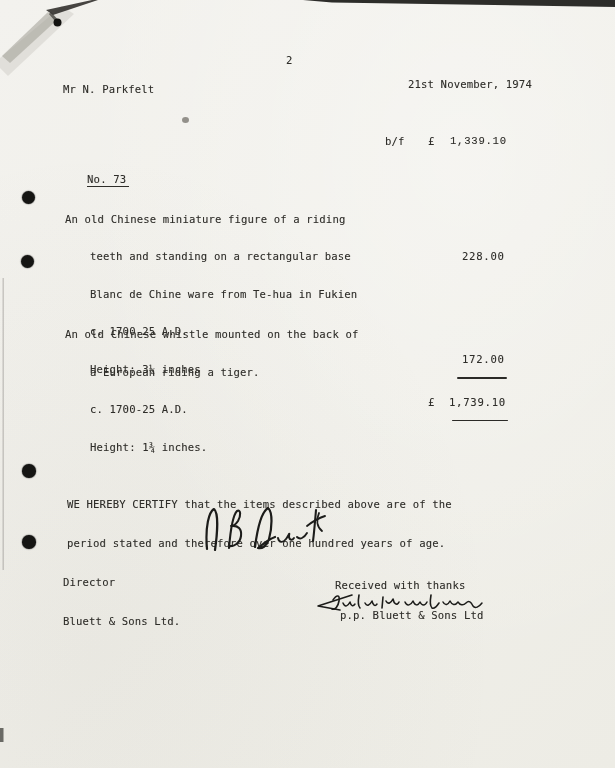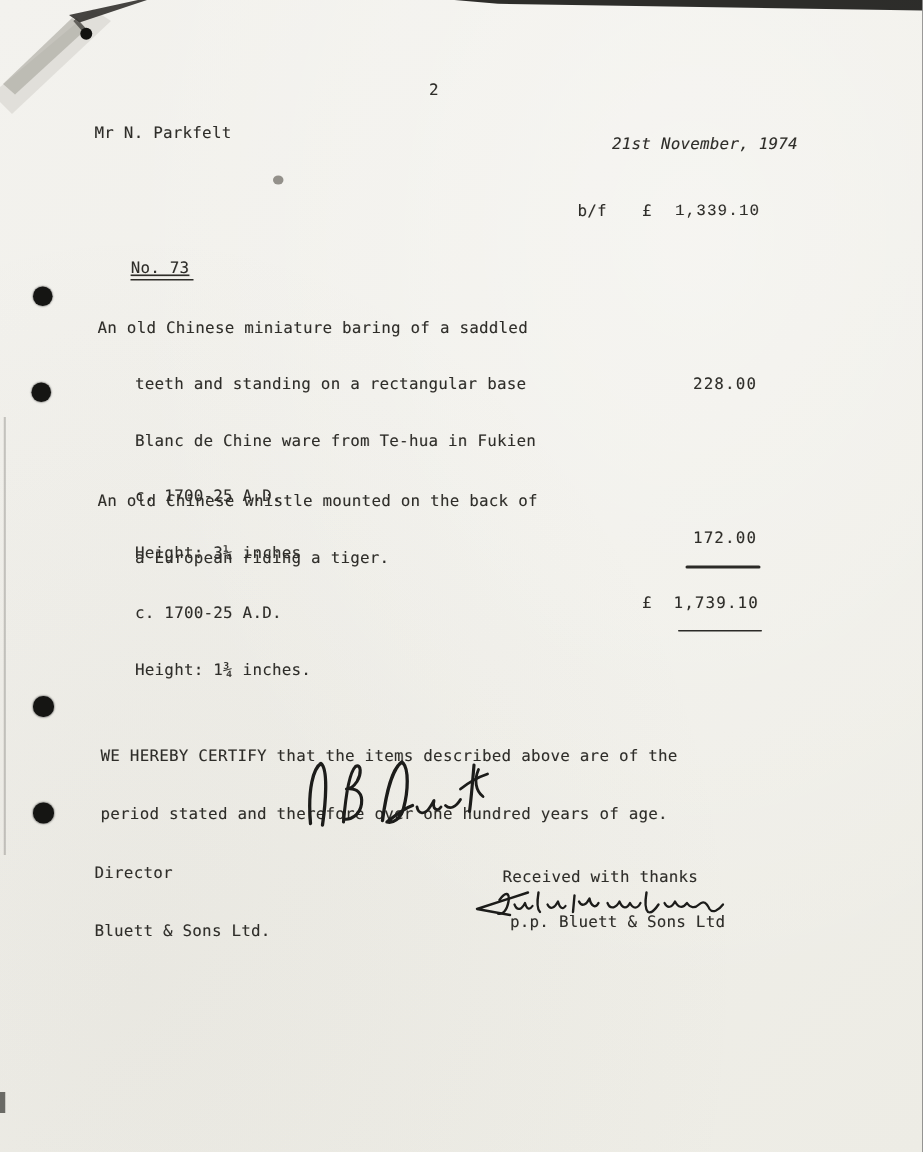--- a/index.html
+++ b/index.html
@@ -22,21 +22,20 @@
     letter-spacing:0.2px;
     white-space:pre;
     text-shadow:0.3px 0.3px 0 rgba(45,44,40,0.28);
   }
   .desc div{white-space:pre;}
   .desc div.ind{padding-left:25px;}
   .itemnum{
     border-bottom:1.5px solid #2e2d29;
     padding:0 3px 1px 0;
     display:inline-block;
-    text-decoration:underline;
   }
   .amt{letter-spacing:0.8px;}
   .rule{position:absolute;background:#2b2a27;border-radius:1px;}
   .punch{
     position:absolute;width:13px;height:13px;border-radius:50%;
     background:#151513;box-shadow:0 0 1px 0.5px rgba(21,21,19,0.4);
   }
   .speck{position:absolute;border-radius:50%;}
   .sig{position:absolute;}
   .sig path{fill:none;stroke:#1c1c1a;stroke-linecap:round;stroke-linejoin:round;}
@@ -62,31 +61,31 @@
   </svg>
 
   <div class="punch" style="left:22px;top:191px;"></div>
   <div class="punch" style="left:21px;top:255px;"></div>
   <div class="punch" style="left:22px;top:464px;width:13.5px;height:13.5px;"></div>
   <div class="punch" style="left:22px;top:535px;width:13.5px;height:13.5px;"></div>
   <div class="speck" style="left:182px;top:117px;width:7px;height:6px;background:#93908a;"></div>
 
   <div class="t" style="left:286px;top:54px;">2</div>
   <div class="t" style="left:63px;top:83px;">Mr N. Parkfelt</div>
-  <div class="t" style="left:408px;top:90px;font-style:italic;">21st November, 1974</div>
+  <div class="t" style="left:408px;top:78px;">21st November, 1974</div>
 
   <div class="t" style="left:385px;top:135px;">b/f</div>
   <div class="t" style="left:428px;top:135px;">£</div>
   <div class="t amt" style="left:450px;top:135px;font-family:Liberation Mono, monospace;">1,339.10</div>
 
   <div class="t" style="left:61px;top:160px;">
     <span class="itemnum">No. 73</span>
   </div>
   <div class="t desc" style="left:65px;top:187.5px;">
-    <div>An old Chinese miniature baring of a saddled</div>
+    <div>An old Chinese miniature figure of a riding</div>
     <div class="ind">teeth and standing on a rectangular base</div>
     <div class="ind">Blanc de Chine ware from Te-hua in Fukien</div>
     <div class="ind">c. 1700-25 A.D.</div>
     <div class="ind">Height: 3¼ inches</div>
   </div>
   <div class="t amt" style="left:462px;top:250px;">228.00</div>
 
   <div class="t desc" style="left:65px;top:303px;">
     <div>An old Chinese whistle mounted on the back of</div>
     <div class="ind">a European riding a tiger.</div>

